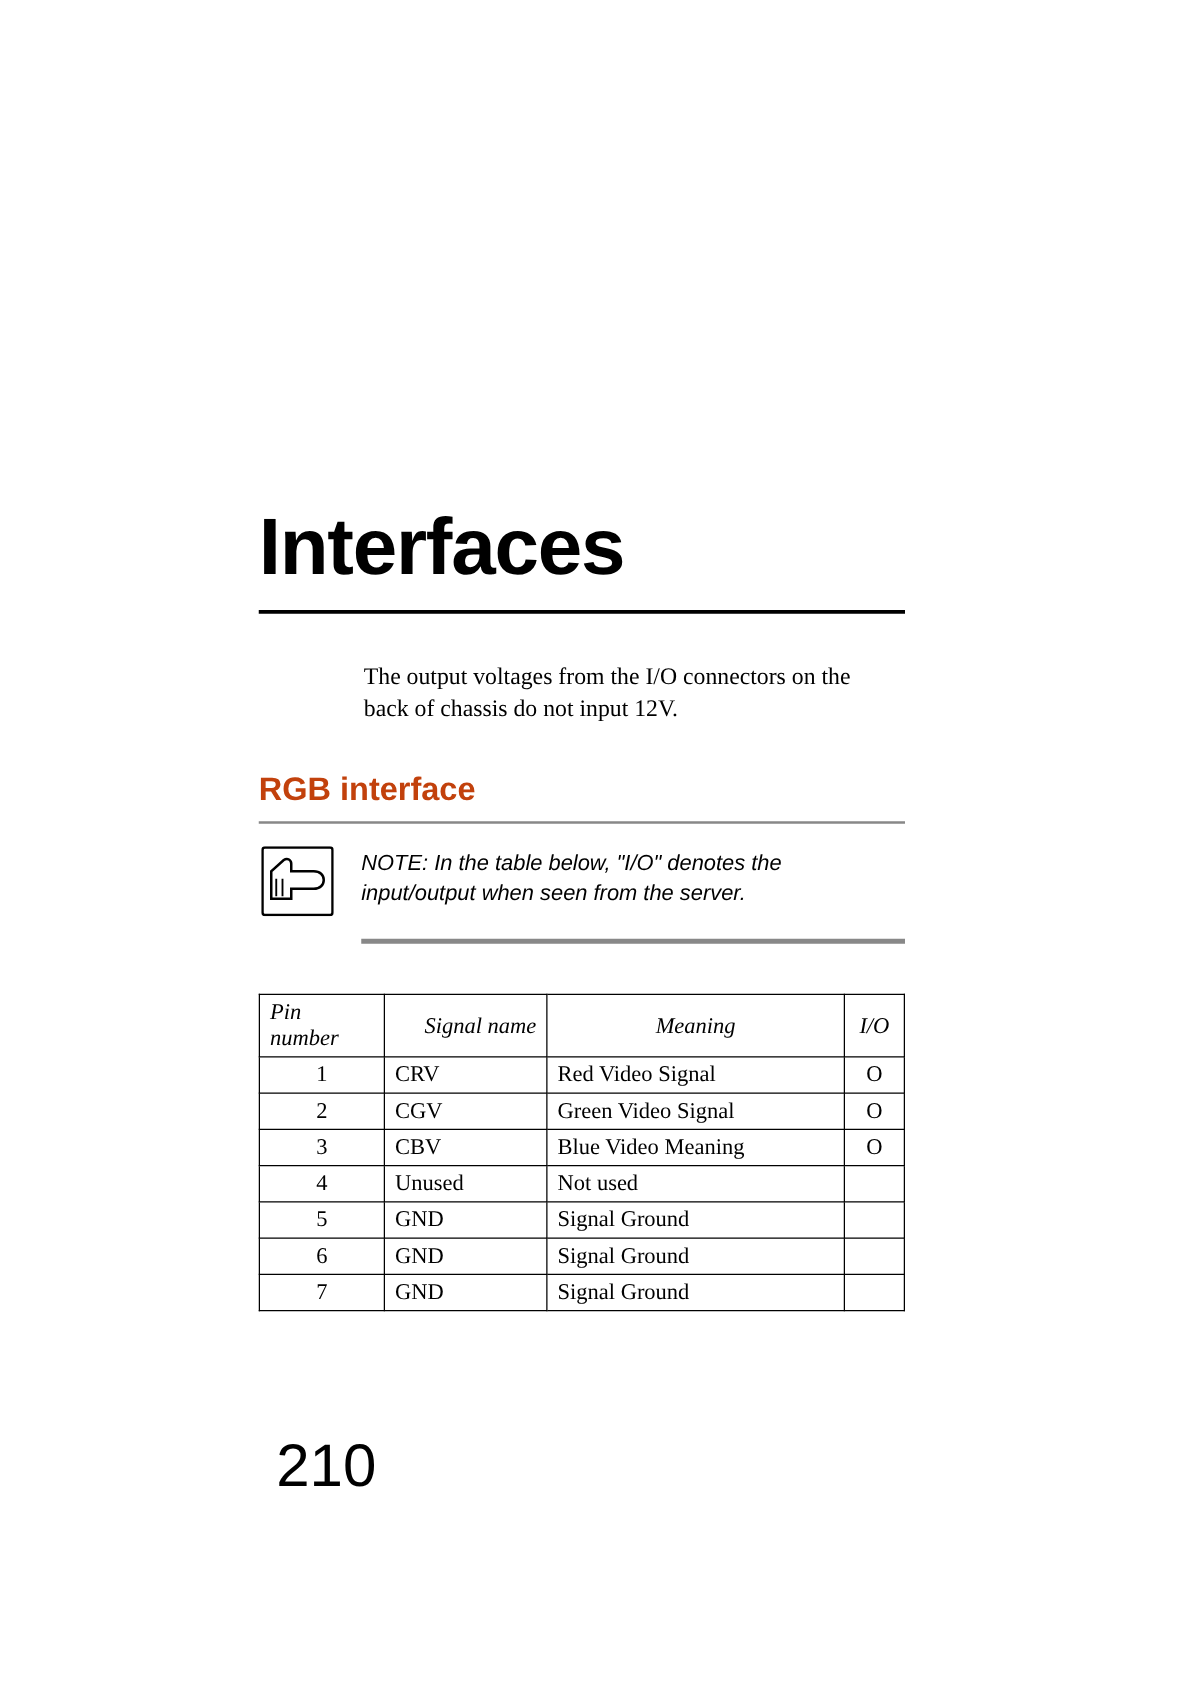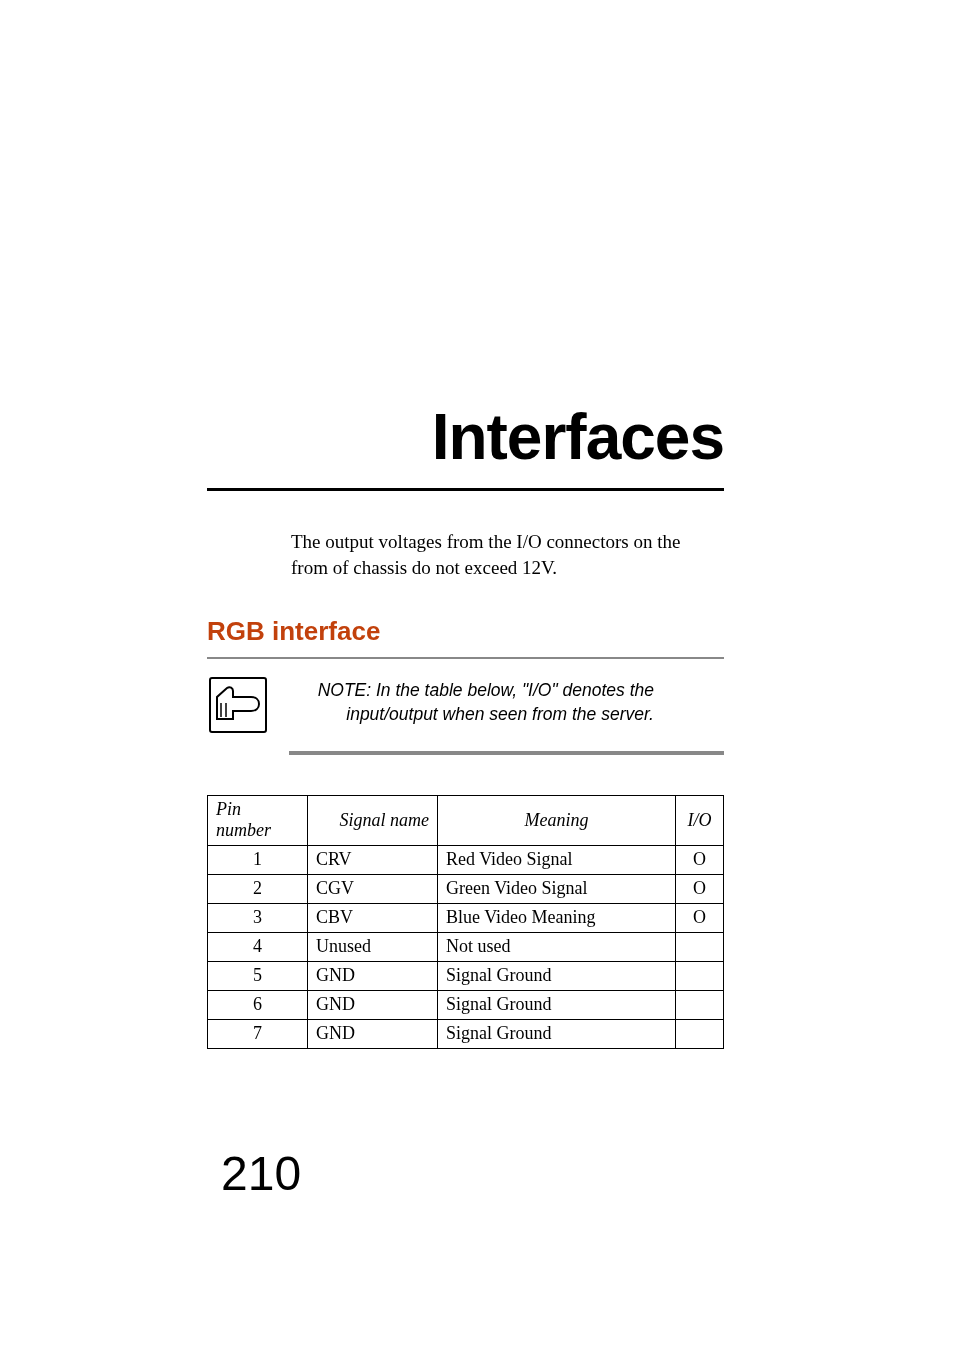--- a/index.html
+++ b/index.html
@@ -18,21 +18,20 @@
     }
     .content-area {
       padding: 400px 230px 0 207px;
     }
     .chapter-title {
       font-family: Arial, Helvetica, sans-serif;
       font-size: 64px;
       font-weight: bold;
       letter-spacing: -1px;
       margin-bottom: 14px;
-      text-align: right;
     }
     .title-rule {
       border: none;
       border-top: 3px solid #000;
       margin-bottom: 38px;
     }
     .intro-text {
       font-family: Georgia, 'Times New Roman', serif;
       font-size: 19px;
       line-height: 1.35;
@@ -63,21 +62,20 @@
       flex: 0 0 58px;
       height: 56px;
     }
     .note-text {
       font-family: Arial, Helvetica, sans-serif;
       font-size: 17.5px;
       font-style: italic;
       line-height: 1.35;
       padding-top: 2px;
       padding-right: 70px;
-      text-align: right;
     }
     .note-bottom-rule {
       border: none;
       border-top: 4px solid #888;
       margin-left: 82px;
       margin-bottom: 40px;
     }
     table {
       border-collapse: collapse;
       width: 100%;
@@ -126,21 +124,21 @@
     }
   </style>
 </head>
 <body>
 
 <div class="content-area">
 
   <h1 class="chapter-title">Interfaces</h1>
   <hr class="title-rule">
 
-  <p class="intro-text">The output voltages from the I/O connectors on the from of chassis do not exceed 12V.</p>
+  <p class="intro-text">The output voltages from the I/O connectors on the back of chassis do not input 12V.</p>
 
   <h2 class="section-heading">RGB interface</h2>
   <hr class="section-rule">
 
   <div class="note-block">
     <div class="note-icon">
       <svg viewBox="0 0 58 56" width="58" height="56">
         <rect x="1" y="1" width="56" height="54" fill="none" stroke="#000" stroke-width="2" rx="2"></rect>
         <path d="M 8 20 L 8 42 L 24 42 L 24 34 L 42 34 C 47 34 50 31 50 27 C 50 23 47 20 42 20 L 24 20 L 24 14 C 24 11 21 9 18 11 L 8 20 Z" fill="none" stroke="#000" stroke-width="2"></path>
         <line x1="12" y1="26" x2="12" y2="40" stroke="#000" stroke-width="1.5"></line>

